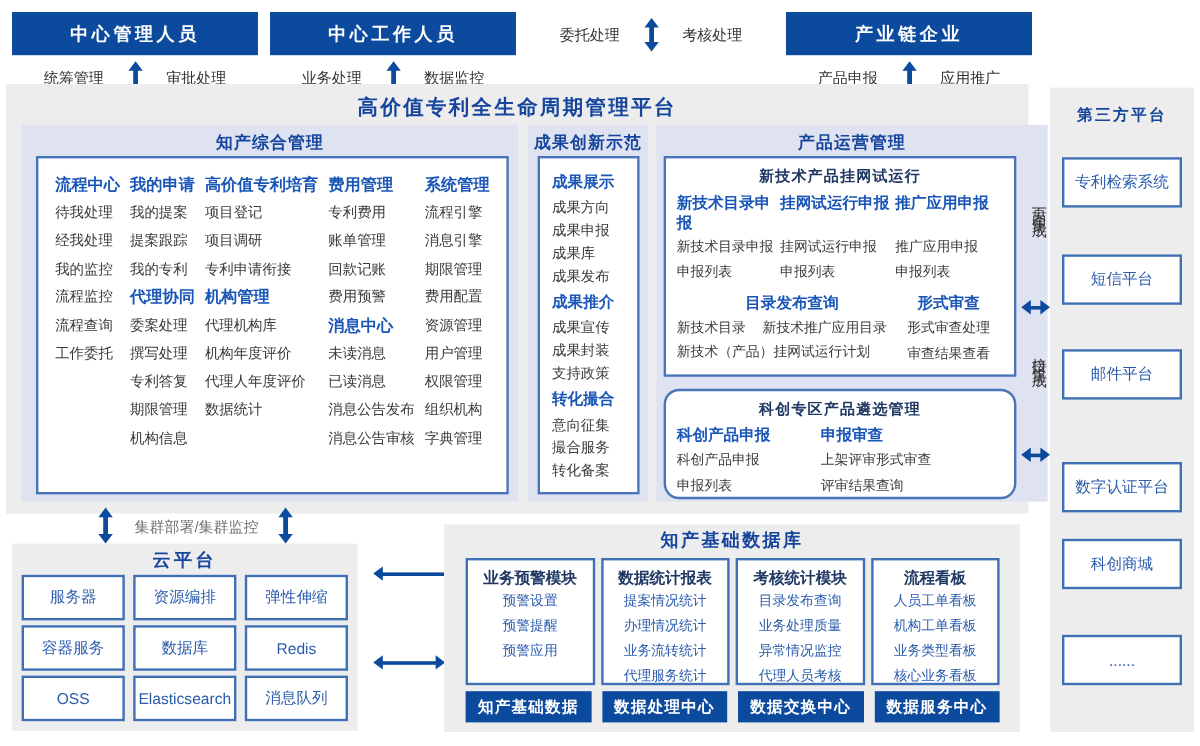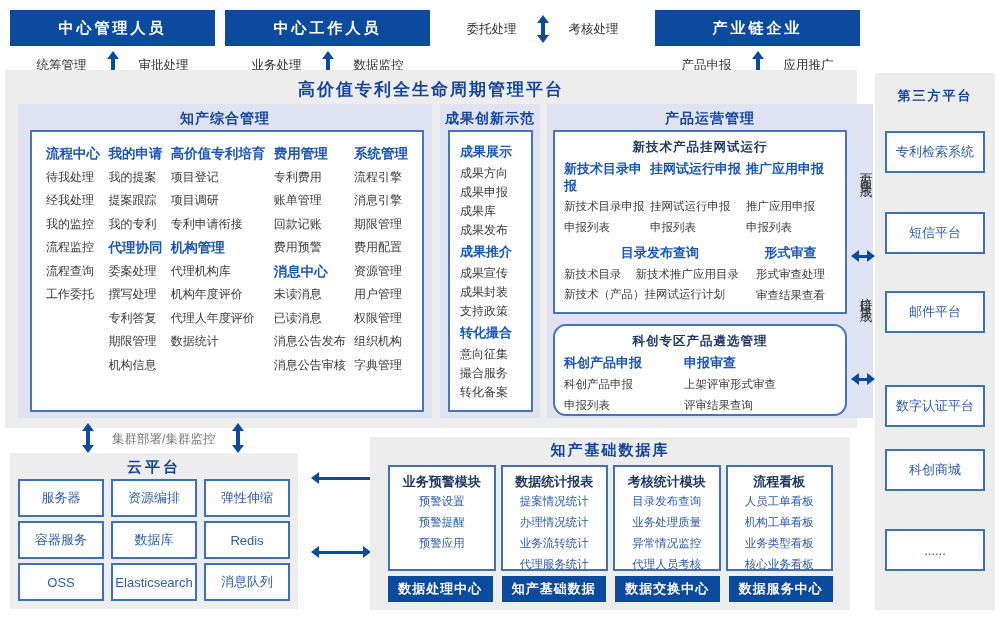--- a/index.html
+++ b/index.html
@@ -354,20 +354,20 @@
         </div>
         <div class="db-mod">
           <div class="db-mod-h">流程看板</div>
           <div class="db-mod-i">人员工单看板</div>
           <div class="db-mod-i">机构工单看板</div>
           <div class="db-mod-i">业务类型看板</div>
           <div class="db-mod-i">核心业务看板</div>
         </div>
       </div>
     <div class="db-bars" id="db-bars">
+        <div class="db-bar">知产基础数据</div>
         <div class="db-bar">数据处理中心</div>
-        <div class="db-bar">知产基础数据</div>
         <div class="db-bar">数据交换中心</div>
         <div class="db-bar">数据服务中心</div>
       </div>
   </div>
 
 </div>
 
 </body></html>

